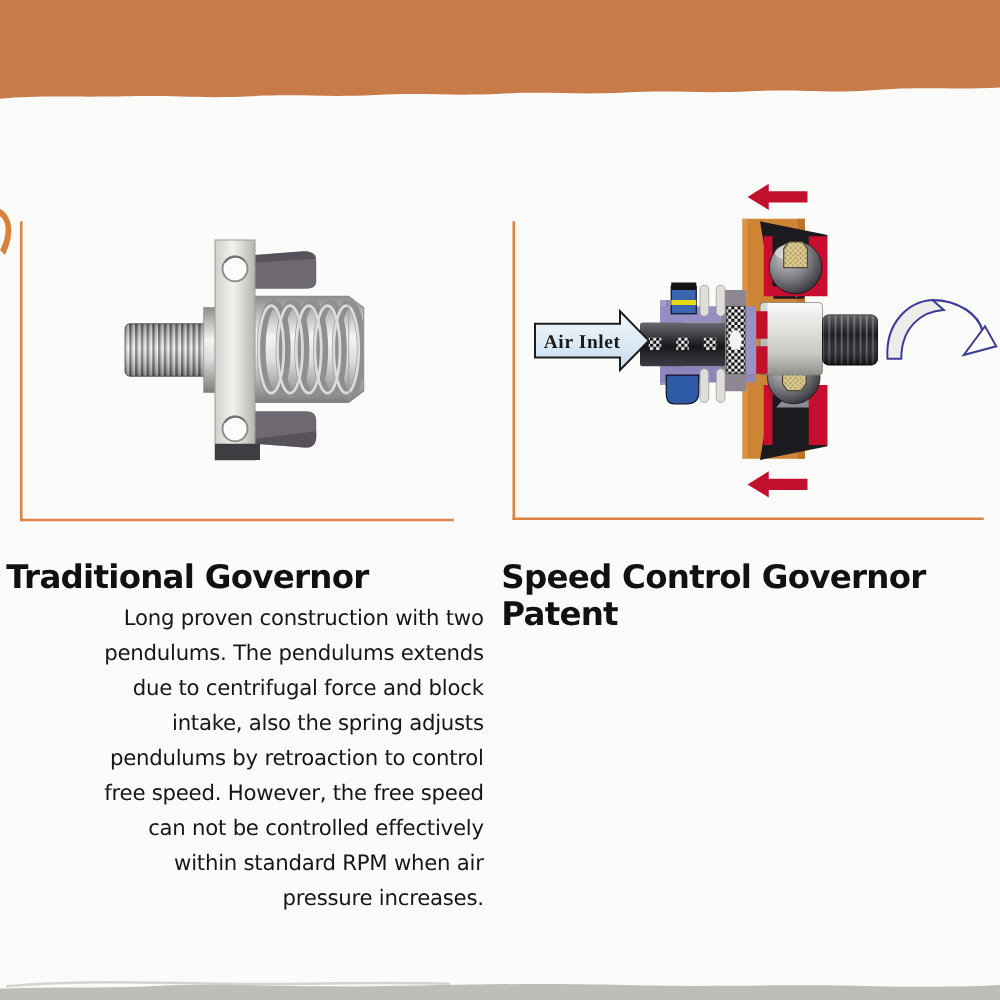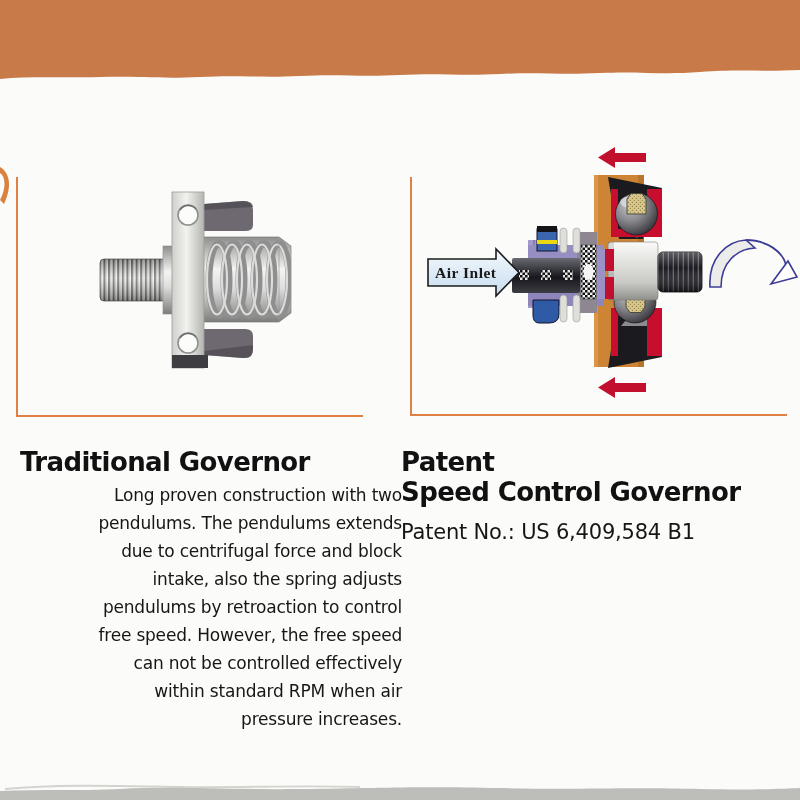--- a/index.html
+++ b/index.html
@@ -18,21 +18,21 @@
     border-left:2px solid #dd8145;
     border-bottom:2px solid #dd8145;
   }
   #frame-left{left:16px;top:177px;width:345px;height:238px;}
   #frame-right{left:410px;top:177px;width:375px;height:237px;}
   
   #illus-left{left:85px;top:185px;}
   #illus-right{left:415px;top:145px;}
   
   .text-col{color:#161616;}
-  #text-left{left:20px;top:447px;width:382px;}
+  #text-left{left:5px;top:447px;width:382px;}
   #text-right{left:401px;top:447px;width:398px;}
   .heading{
     font-weight:bold;font-size:26px;line-height:30px;
     letter-spacing:-0.6px;color:#111;
   }
   .body-text{
     margin-top:4px;font-size:17px;line-height:28px;
     white-space:pre-line;letter-spacing:-0.2px;text-align:right;
   }
   .patent-line{
@@ -268,22 +268,21 @@
 due to centrifugal force and block
 intake, also the spring adjusts
 pendulums by retroaction to control
 free speed. However, the free speed
 can not be controlled effectively
 within standard RPM when air
 pressure increases.</div>
 </div>
 
 <div id="text-right" class="abs text-col">
+  <div class="heading">Speed Control Governor</div>
   <div class="heading">Patent</div>
-  <div class="heading">Speed Control Governor</div>
-  <div class="patent-line">Patent No.: US 6,409,584 B1</div>
 </div>
 
 <svg id="bottom-band" class="abs" width="800" height="32">
   <path d="M5,21 C60,16 120,18 180,19 C240,20 300,17 360,19" fill="none" stroke="#d3d3cf" stroke-width="2"></path>
   <path d="M0,32 V23 C40,21 80,23 120,21 C180,18 220,22 300,21 C380,20 420,18 500,20
            C580,22 620,19 700,21 C750,22 780,21 800,20 V32 Z" fill="#bdbdb9"></path>
 </svg>
 
 </body></html>

